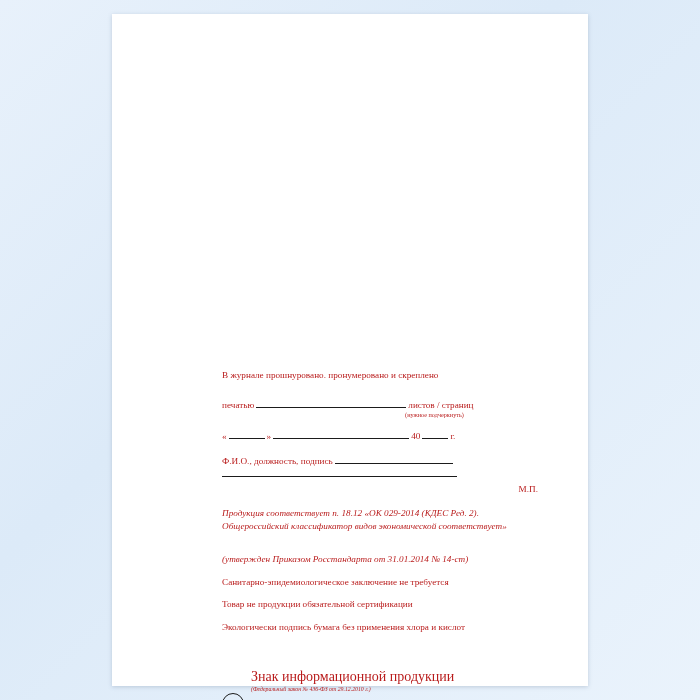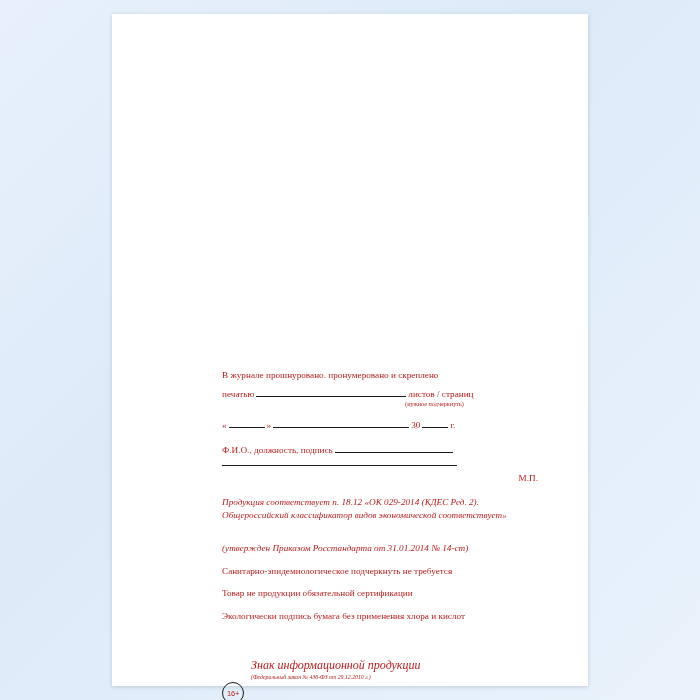--- a/index.html
+++ b/index.html
@@ -37,21 +37,21 @@
   .line {
     font-size: 9.2px;
     line-height: 1.25;
     white-space: nowrap;
   }
   .blk {
     margin-bottom: 3px;
   }
   .gap-lg { margin-top: 14px; }
   .gap-md { margin-top: 11px; }
-  .gap-sm { margin-top: 5px; }
+  .gap-sm { margin-top: 16px; }
 
   .row-pechat {
     display: flex;
     align-items: baseline;
   }
   .fill {
     display: inline-block;
     border-bottom: 1px solid #1b1b1b;
     height: 9px;
     margin: 0 2px;
@@ -94,23 +94,22 @@
     font-size: 7.5px;
     font-family: "Liberation Sans", sans-serif;
     letter-spacing: -0.2px;
     flex: 0 0 auto;
     margin-top: 48px;
   }
   .badge-text {
     margin-left: 7px;
   }
   .badge-title {
-    font-size: 12px;
+    font-size: 14px;
     white-space: nowrap;
-    font-style: italic;
   }
   .badge-sub {
     font-size: 5.8px;
     font-style: italic;
     white-space: nowrap;
     margin-top: 1px;
   }
   .rule {
     border-bottom: 1px solid #1b1b1b;
     width: 235px;
@@ -132,40 +131,40 @@
         <span class="fill w-long"></span>
         <span>листов / страниц</span>
       </div>
       <div class="tiny">(нужное подчеркнуть)</div>
 
       <div class="line row-pechat gap-md">
         <span>«</span>
         <span class="fill w-short"></span>
         <span>»</span>
         <span class="fill w-mid"></span>
-        <span>30</span>
+        <span>40</span>
         <span class="fill w-xs"></span>
         <span>г.</span>
       </div>
 
       <div class="line row-pechat gap-md">
         <span>Ф.И.О., должность, подпись</span>
         <span class="fill w-fio"></span>
       </div>
       <div class="rule"></div>
 
       <div class="mp">М.П.</div>
 
       <div class="block-prod gap-lg">
         <div class="line">Продукция соответствует п. 18.12 «ОК 029-2014 (КДЕС Ред. 2).</div>
         <div class="line">Общероссийский классификатор видов экономической соответствует»</div>
         <div class="line ital">(утвержден Приказом Росстандарта от 31.01.2014 № 14-ст)</div>
       </div>
 
-      <div class="line gap-md">Санитарно-эпидемиологическое подчеркнуть не требуется</div>
+      <div class="line gap-md">Санитарно-эпидемиологическое заключение не требуется</div>
       <div class="line gap-md">Товар не продукции обязательной сертификации</div>
       <div class="line gap-md">Экологически подпись бумага без применения хлора и кислот</div>
 
       <div class="badge-row">
         <div class="badge">16+</div>
         <div class="badge-text">
           <div class="badge-title">Знак информационной продукции</div>
           <div class="badge-sub">(Федеральный закон № 436-ФЗ от 29.12.2010 г.)</div>
         </div>
       </div>

